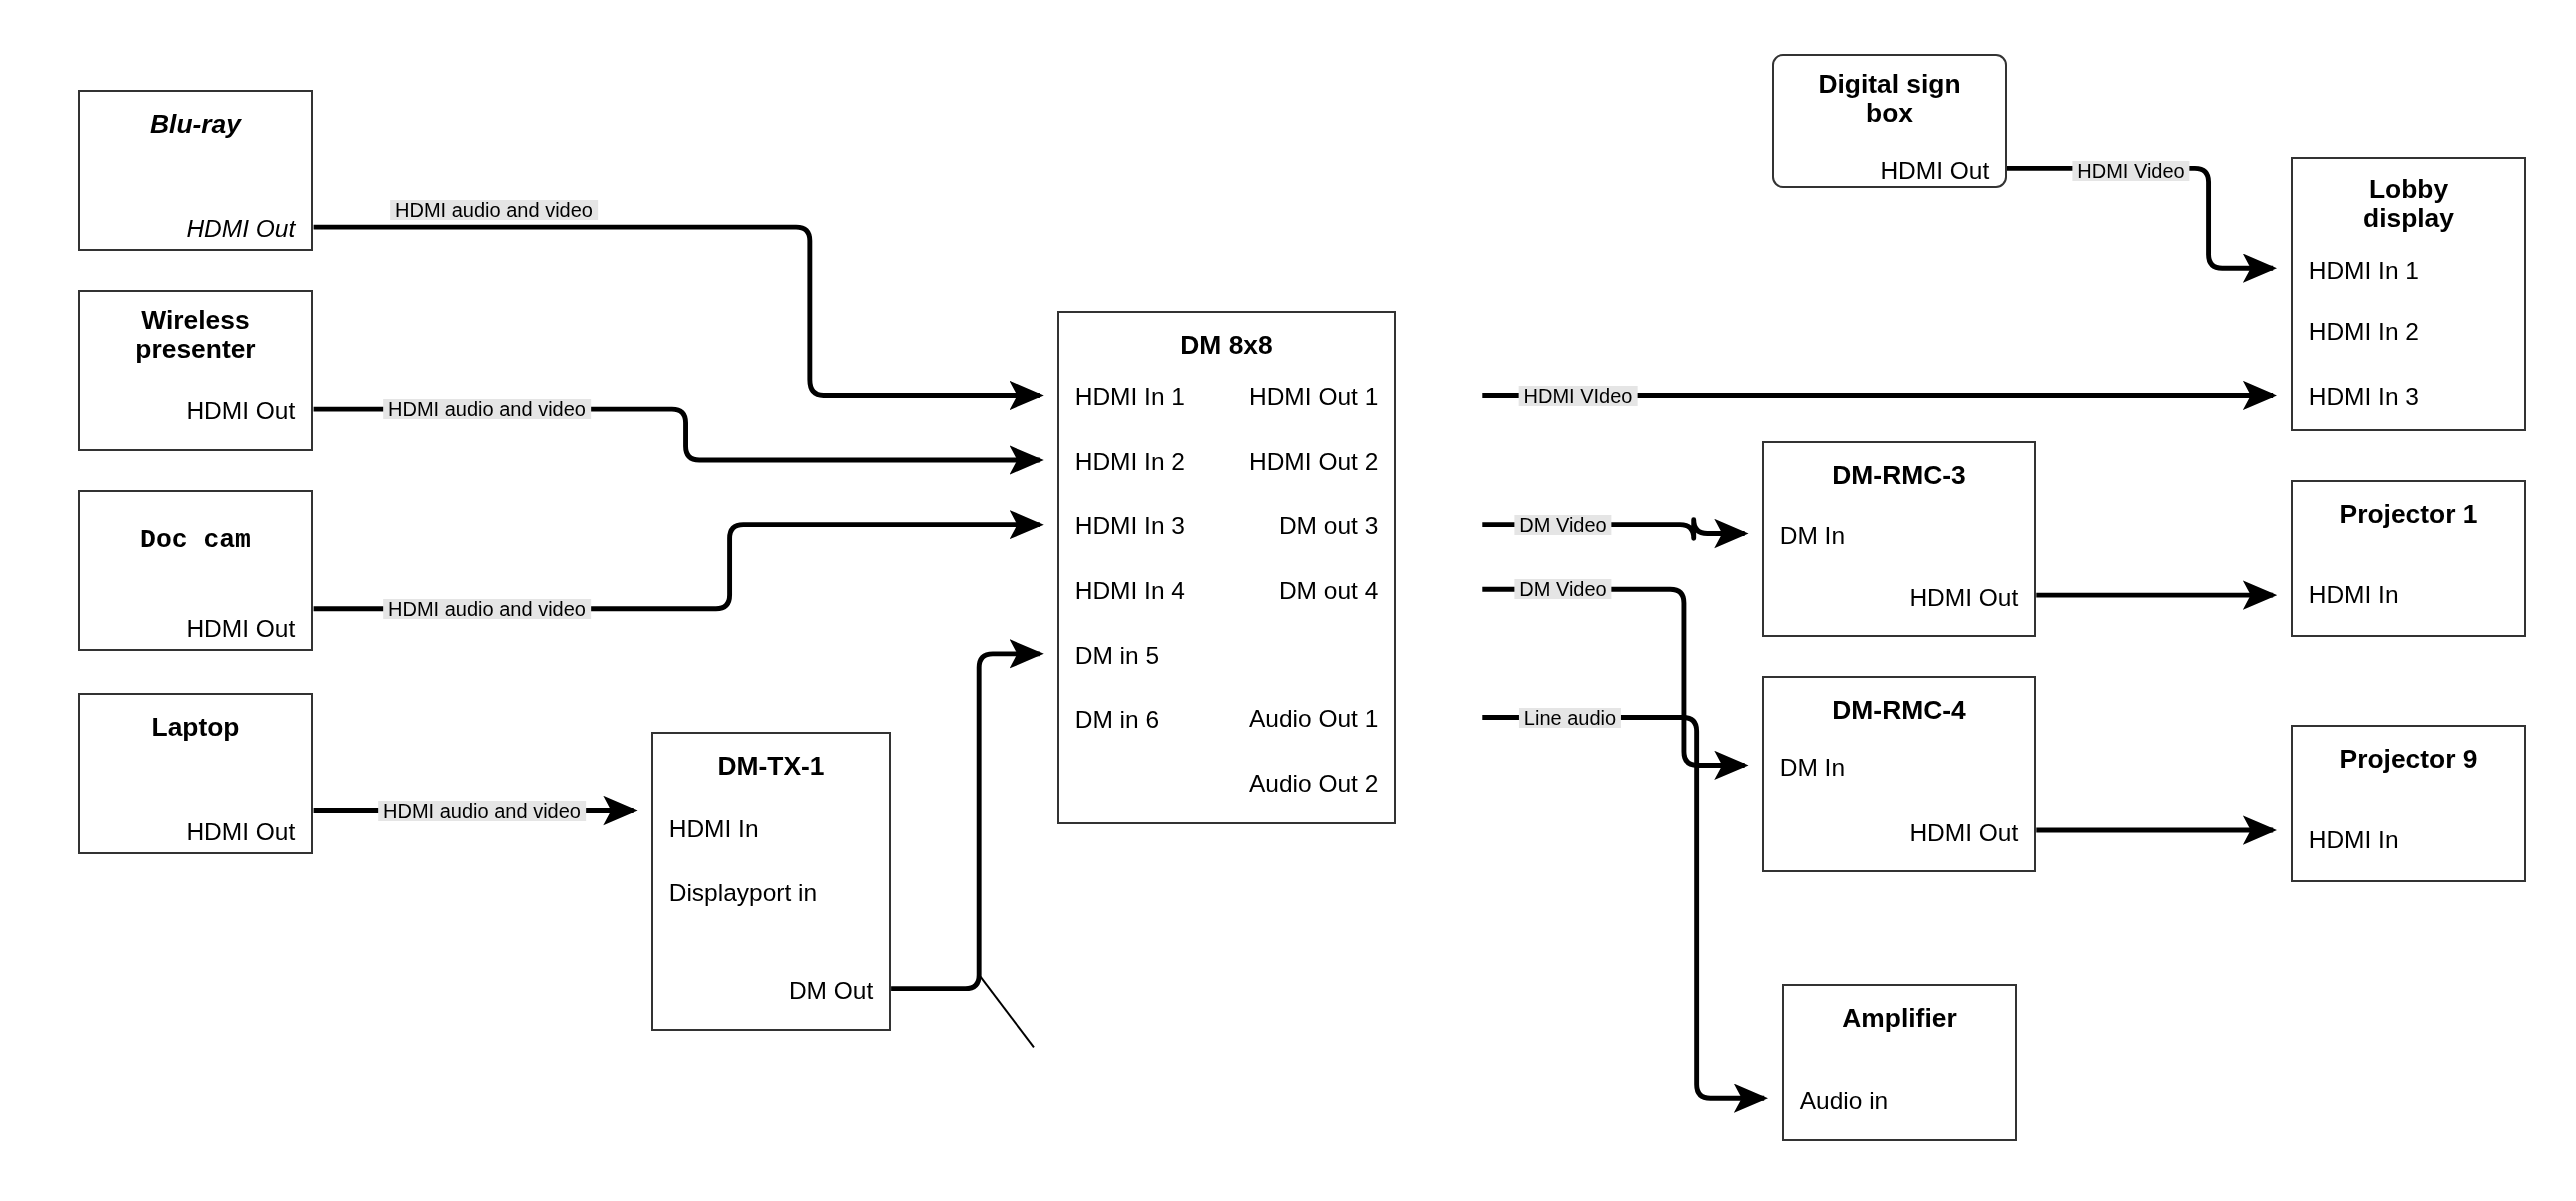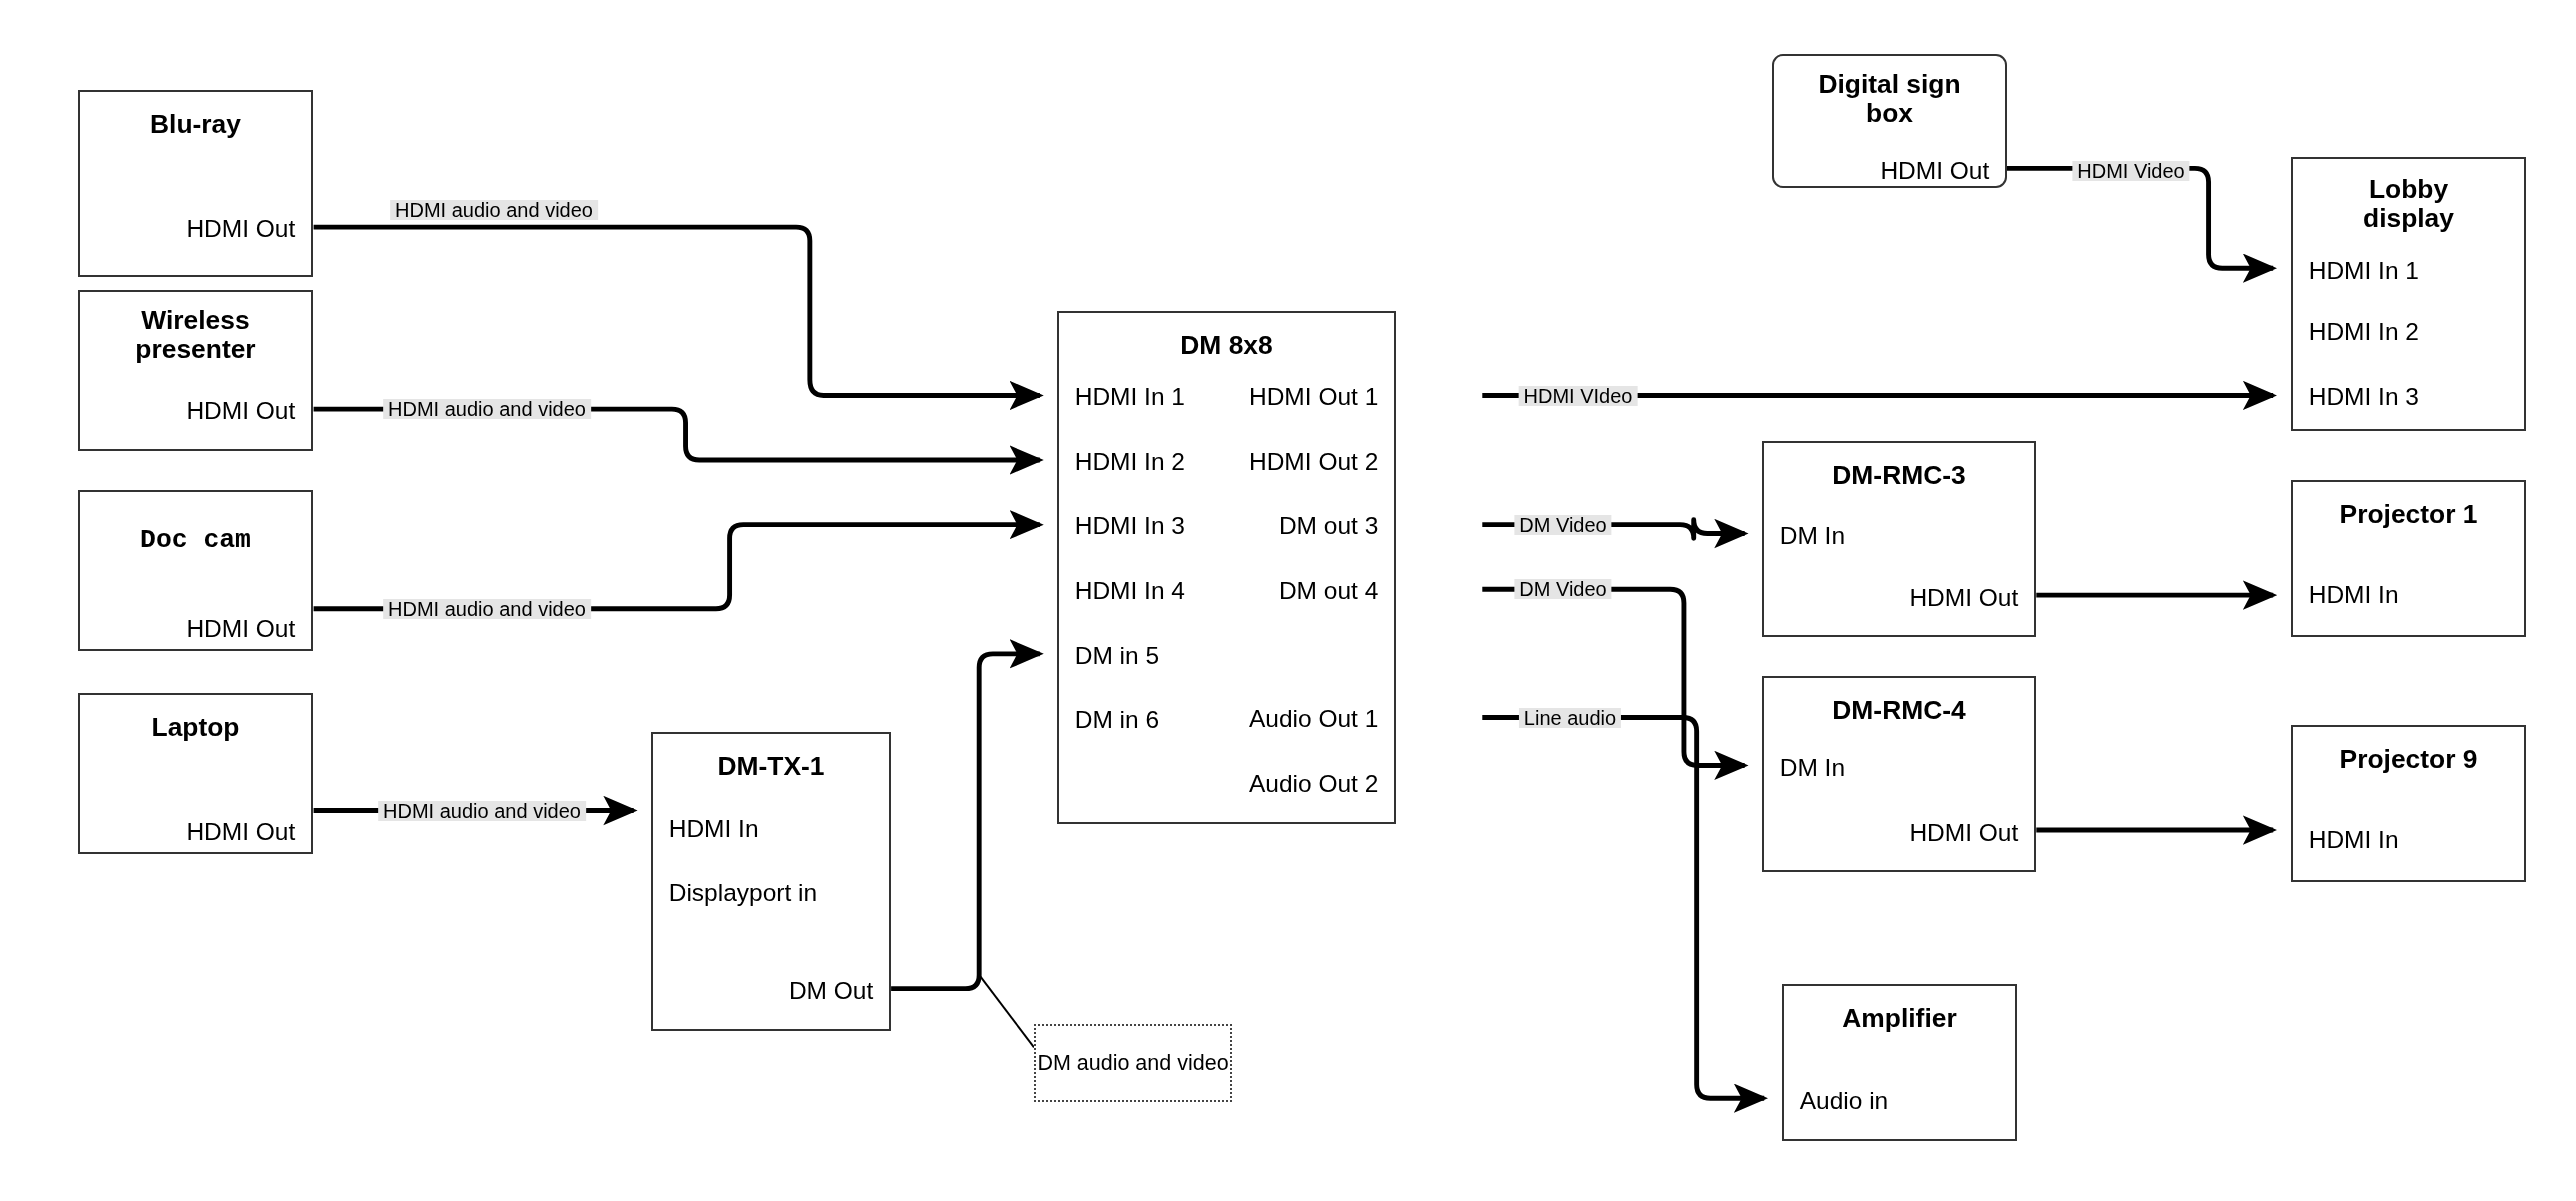--- a/index.html
+++ b/index.html
@@ -92,21 +92,21 @@
         <path d="M 1514 536 H 1716 Q 1730 536 1730 550 V 531 Q 1730 545 1744 545 H 1782" fill="none" stroke="#000000" stroke-width="5" stroke-linecap="butt" stroke-linejoin="round" marker-end="url(#arrowhead)"></path>
         <path d="M 1514 602 H 1706 Q 1720 602 1720 616 V 768 Q 1720 782 1734 782 H 1782" fill="none" stroke="#000000" stroke-width="5" stroke-linecap="butt" stroke-linejoin="round" marker-end="url(#arrowhead)"></path>
         <path d="M 1514 733 H 1719 Q 1733 733 1733 747 V 1108 Q 1733 1122 1747 1122 H 1802" fill="none" stroke="#000000" stroke-width="5" stroke-linecap="butt" stroke-linejoin="round" marker-end="url(#arrowhead)"></path>
         <path d="M 2050 172 H 2242 Q 2256 172 2256 186 V 260 Q 2256 274 2270 274 H 2322" fill="none" stroke="#000000" stroke-width="5" stroke-linecap="butt" stroke-linejoin="round" marker-end="url(#arrowhead)"></path>
         <path d="M 2080 608 H 2322" fill="none" stroke="#000000" stroke-width="5" stroke-linecap="butt" stroke-linejoin="round" marker-end="url(#arrowhead)"></path>
         <path d="M 2080 848 H 2322" fill="none" stroke="#000000" stroke-width="5" stroke-linecap="butt" stroke-linejoin="round" marker-end="url(#arrowhead)"></path>
         <path d="M 1000 996 L 1056 1070" fill="none" stroke="#000000" stroke-width="2" stroke-linecap="butt" stroke-linejoin="round"></path>
       </g>
   </svg>
   <div id="node-layer">
-      <div class="node" style="left: 78px; top: 90px; width: 235px; height: 187px; border-color: rgb(51, 51, 51);">
+      <div class="node" style="left: 78px; top: 90px; width: 235px; height: 161px; border-color: rgb(51, 51, 51); font-style: italic;">
         <div class="node-title" style="position: absolute; left: 0px; right: 0px; top: 17.6px;">Blu-ray</div>
         <div class="port port-right" style="top: 137px;">HDMI Out</div>
       </div>
       <div class="node" style="left: 78px; top: 290px; width: 235px; height: 161px; border-color: rgb(51, 51, 51);">
         <div class="node-title" style="position: absolute; left: 0px; right: 0px; top: 13.7px;">Wireless
 presenter</div>
         <div class="port port-right" style="top: 119px;">HDMI Out</div>
       </div>
       <div class="node" style="left: 78px; top: 490px; width: 235px; height: 161px; border-color: rgb(51, 51, 51);">
         <div class="node-title" style="position: absolute; left: 0px; right: 0px; top: 34px; font-family: Liberation Mono, monospace;">Doc cam</div>
@@ -176,15 +176,14 @@
       <div class="edge-label" style="left: 494px; top: 210px;">HDMI audio and video</div>
       <div class="edge-label" style="left: 487px; top: 409px;">HDMI audio and video</div>
       <div class="edge-label" style="left: 487px; top: 609px;">HDMI audio and video</div>
       <div class="edge-label" style="left: 482px; top: 811px;">HDMI audio and video</div>
       <div class="edge-label" style="left: 2131px; top: 171px;">HDMI Video</div>
       <div class="edge-label" style="left: 1578px; top: 396px;">HDMI VIdeo</div>
       <div class="edge-label" style="left: 1563px; top: 525px;">DM Video</div>
       <div class="edge-label" style="left: 1563px; top: 589px;">DM Video</div>
       <div class="edge-label" style="left: 1570px; top: 718px;">Line audio</div>
     </div>
-  <div class="note" id="note-box" style="left: 1034px; top: 1024px; width: 198px; height: 78px; border-color: rgb(68, 68, 68);">DM audio and video</div>
 </div>
 
 
 </body></html>

